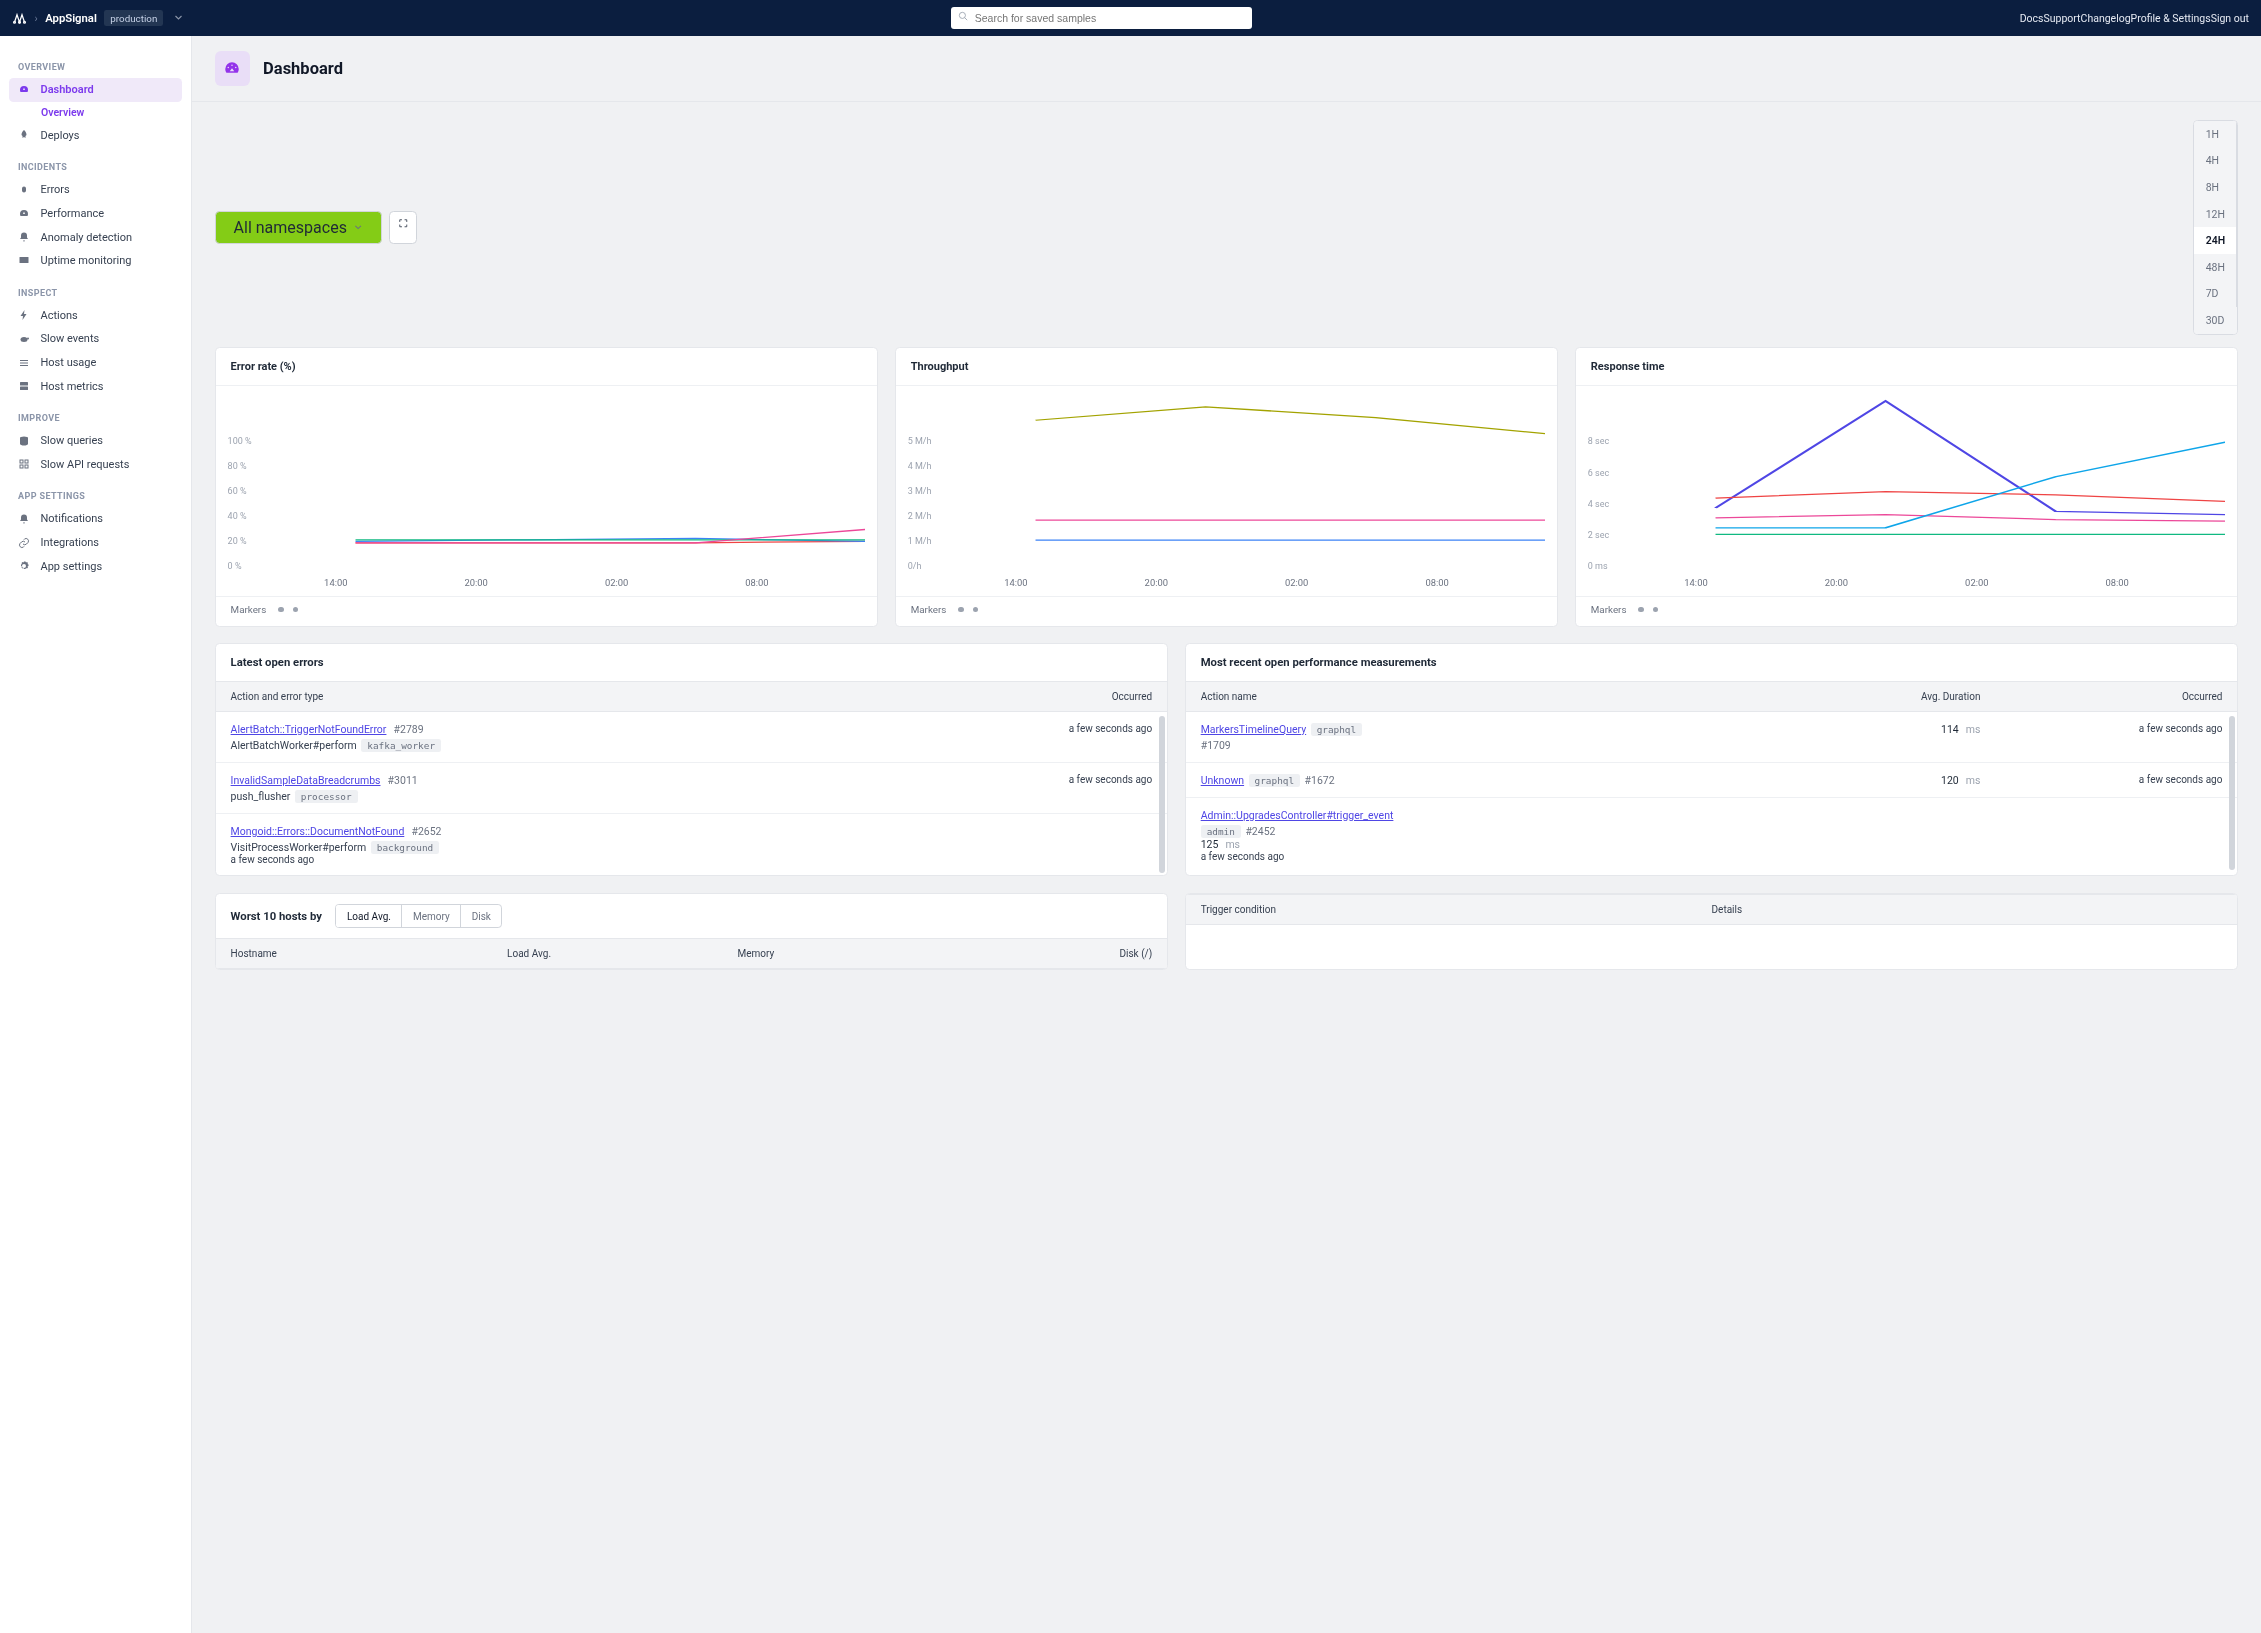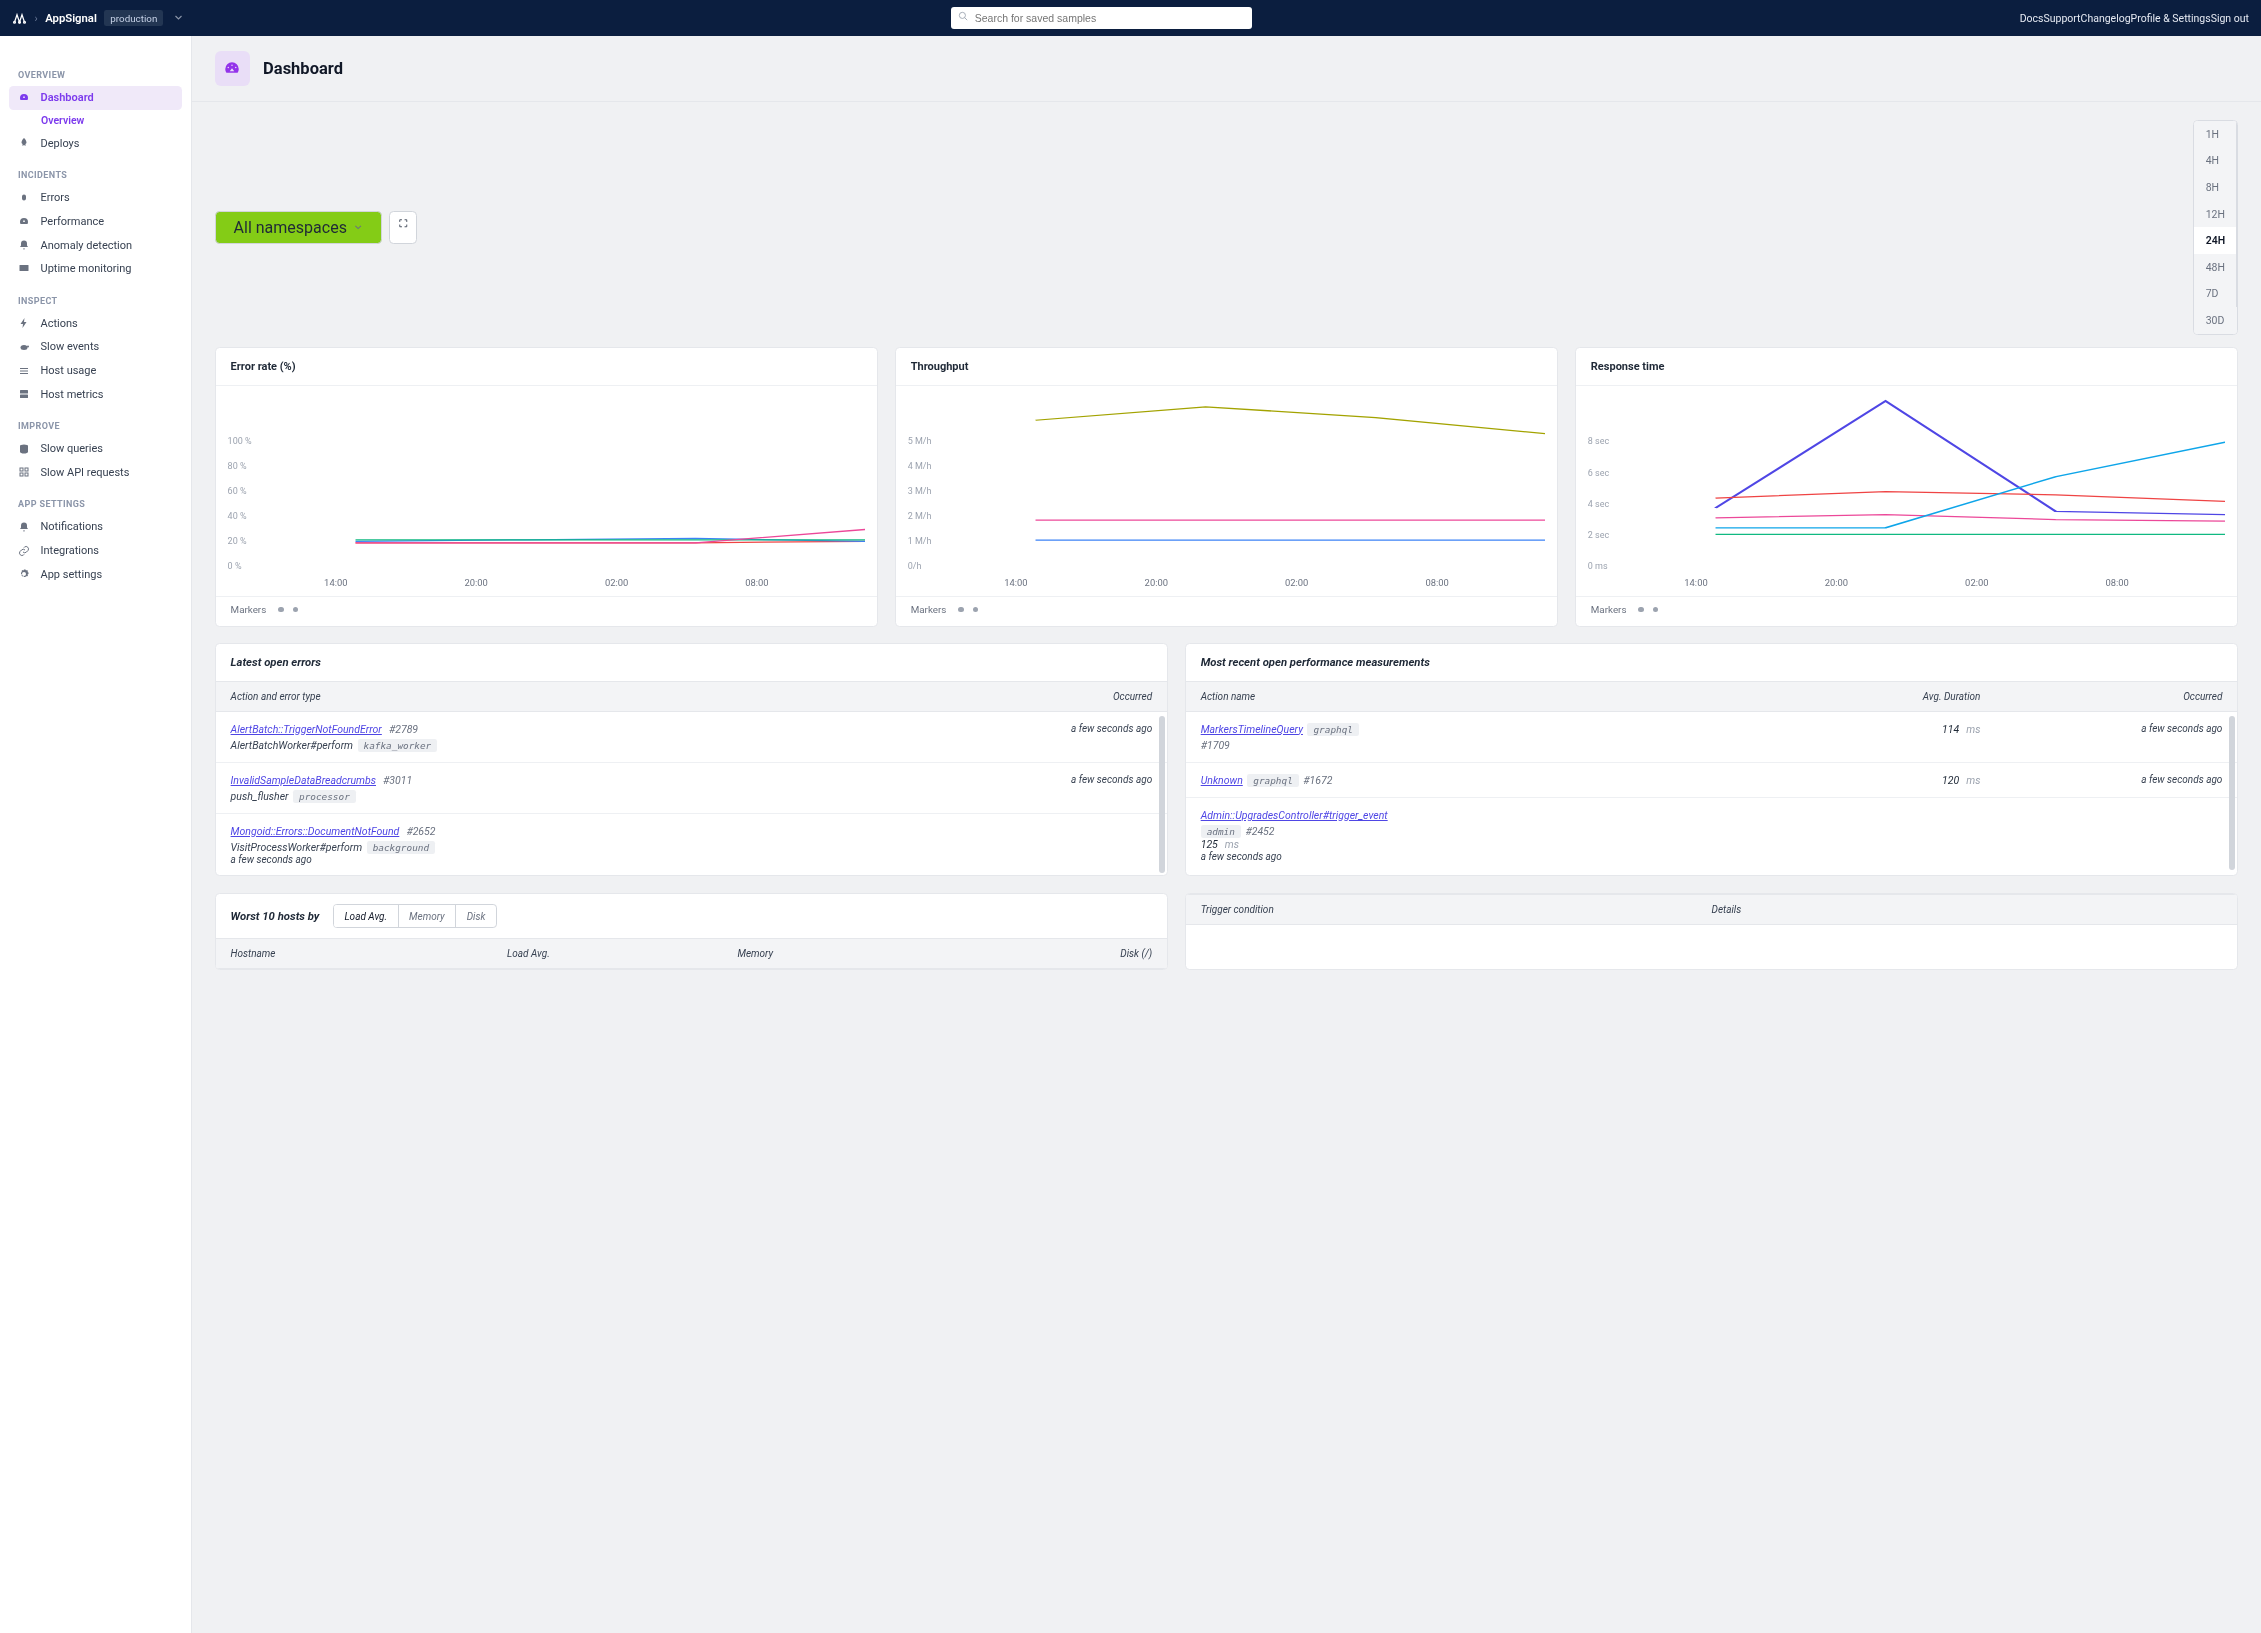--- a/index.html
+++ b/index.html
@@ -9,21 +9,21 @@
 .logo-icon { width: 15px; height: 15px; }
 .chevron { color: #6b7a99; }
 .app-name { font-weight: 600; font-size: 11.3px; }
 .env-badge { background: #233653; color: #c5d0e6; padding: 2.3px 6px; border-radius: 2.3px; font-size: 9.8px; }
 .topbar-center { flex: 1; display: flex; justify-content: center; }
 .search-box { background: #fff; border-radius: 3px; width: 301px; height: 22.6px; display: flex; align-items: center; padding: 0 7.5px; color: #6b7280; }
 .search-box input { border: none; outline: none; flex: 1; font-size: 10.5px; margin-left: 6px; color: #374151; }
 .topbar-right { display: flex; }
 .topbar-right a { color: #e5e9f2; text-decoration: none; font-size: 10.5px; }
 .layout { display: flex; }
-.sidebar { width: 192px; background: #fff; min-height: calc(100vh - 36px); padding: 28px 9px; border-right: 0.8px solid #e5e7eb; }
+.sidebar { width: 192px; background: #fff; min-height: calc(100vh - 36px); padding: 20px 9px; border-right: 0.8px solid #e5e7eb; }
 .sb-heading { font-size: 9px; font-weight: 700; color: #8b95a9; letter-spacing: 0.4px; padding: 6px 9px; margin-top: 9px; }
 .sb-heading:first-child { margin-top: 0; }
 .sb-item { display: flex; align-items: center; gap: 9px; padding: 5.3px 9px; border-radius: 4.5px; cursor: pointer; color: #374151; font-size: 11px; }
 .sb-item.active { background: #f0e9f9; color: #7c3aed; font-weight: 600; }
 .sb-item .icn { width: 13.5px; color: #6b7280; display: flex; align-items: center; }
 .sb-item.active .icn { color: #7c3aed; }
 .sb-sub { padding-left: 32px; color: #7c3aed; font-weight: 600; font-size: 10.5px; padding-top: 4.5px; padding-bottom: 4.5px; cursor: pointer; }
 .main { flex: 1; }
 .page-header { padding: 15px 22.6px; display: flex; align-items: center; gap: 13.5px; border-bottom: 0.8px solid #e5e7eb; }
 .page-icon { width: 35px; height: 35px; background: #e9def7; border-radius: 6px; display: flex; align-items: center; justify-content: center; color: #9333ea; }
@@ -39,21 +39,21 @@
 .chart-card { flex: 1; background: #fff; border: 0.8px solid #e5e7eb; border-radius: 4.5px; }
 .chart-title { padding: 12px 15px; font-weight: 700; font-size: 11px; border-bottom: 0.8px solid #eef0f3; }
 .chart-body { padding: 10.5px 12px 6px; height: 210px; position: relative; }
 .chart-svg { width: 100%; height: 173px; }
 .y-labels { position: absolute; left: 12px; top: 10.5px; color: #9ca3af; font-size: 9px; display: flex; flex-direction: column; justify-content: space-between; height: 135px; margin-top: 40px; }
 .x-labels { display: flex; justify-content: space-around; color: #6b7280; font-size: 9.4px; padding: 4.5px 38px 0; }
 .markers { padding: 7.5px 15px 10.5px; font-size: 9.8px; color: #6b7280; display: flex; align-items: center; gap: 12px; border-top: 0.8px solid #eef0f3; }
 .marker-dots { display: flex; gap: 9px; }
 .marker-dots span { width: 5.3px; height: 5.3px; background: #9ca3af; border-radius: 50%; display: inline-block; }
 .tables-row { display: flex; gap: 16.5px; padding: 0 22.6px 16.5px; }
-.table-card { background: #fff; border: 0.8px solid #e5e7eb; border-radius: 4.5px; overflow: hidden; font-style: italic; }
+.table-card { background: #fff; border: 0.8px solid #e5e7eb; border-radius: 4.5px; overflow: hidden; }
 .table-card.left { flex: 0.95; }
 .table-card.right { flex: 1.05; }
 .card-title { padding: 12px 15px; font-weight: 700; font-size: 11.3px; }
 .card-title-row { display: flex; justify-content: space-between; align-items: center; }
 .view-all-link { color: #4f46e5; font-weight: 500; font-size: 10.5px; text-decoration: underline; cursor: pointer; }
 .table-header { background: #f3f4f6; padding: 9px 15px; display: flex; font-size: 10px; color: #374151; border-top: 0.8px solid #e5e7eb; border-bottom: 0.8px solid #e5e7eb; }
 .col-action { flex: 2.2; }
 .col-dur { flex: 0.7; text-align: right; }
 .col-occ { flex: 0.9; text-align: right; }
 .table-row { padding: 10.5px 15px; border-bottom: 0.8px solid #eef0f3; display: flex; align-items: flex-start; }

